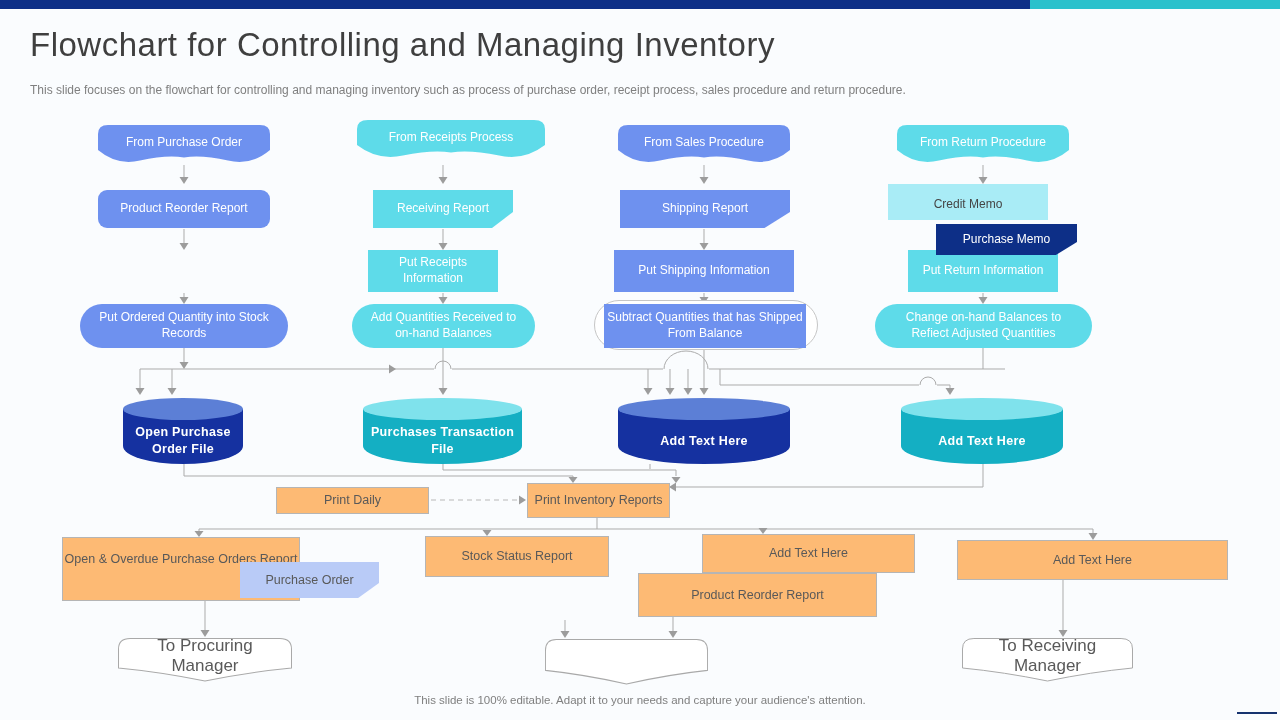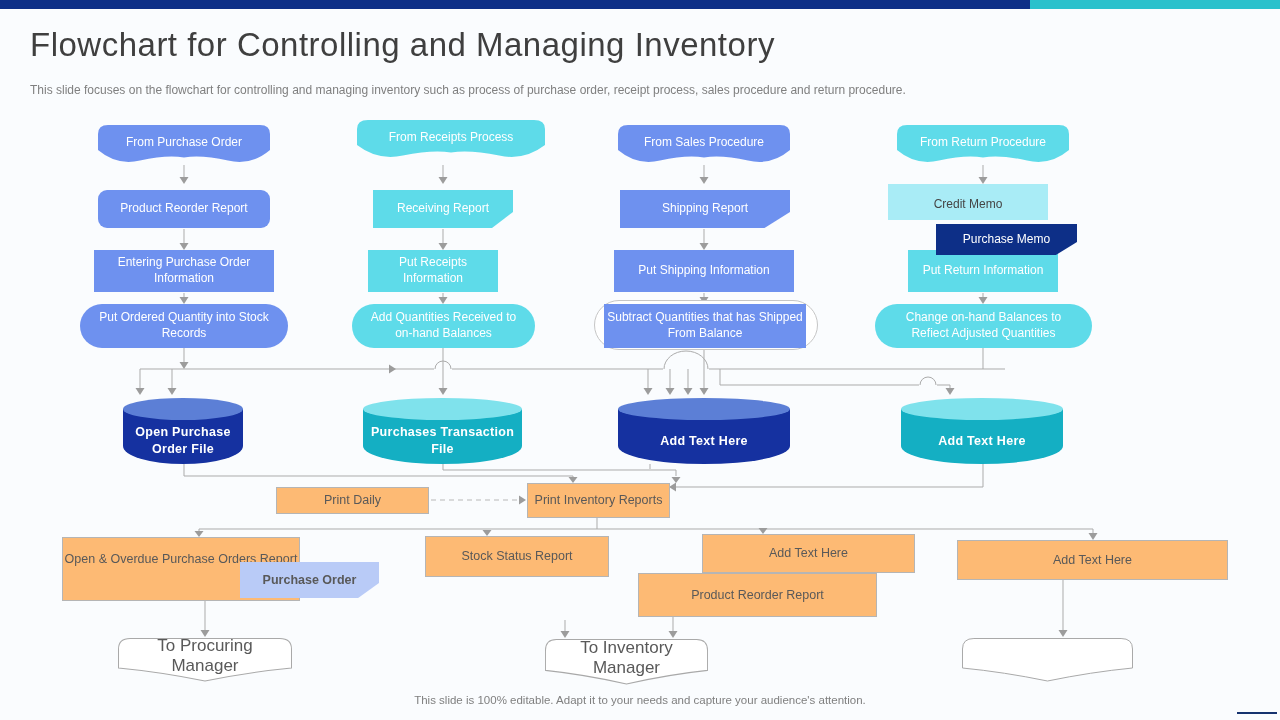--- a/index.html
+++ b/index.html
@@ -163,21 +163,20 @@
       </svg>
     <div class="lbl">From Return Procedure</div>
   </div>
 
   <div class="shape blue rounded" style="left:98px;top:190px;width:172px;height:38px">Product Reorder Report</div>
   <div class="shape cyan snip" style="left:373px;top:190px;width:140px;height:38px">Receiving Report</div>
   <div class="shape blue snip" style="left:620px;top:190px;width:170px;height:38px">Shipping Report</div>
   <div class="shape top-text" style="left:888px;top:184px;width:160px;height:36px;background:var(--light_cyan);color:#454545;">Credit Memo</div>
   <div class="shape snip" style="left:936px;top:204px;width:141px;height:31px;background:var(--navy);z-index:3;margin-top:20px;">Purchase Memo</div>
 
-  <div class="shape blue" style="left:94px;top:250px;width:180px;height:42px">Entering Purchase Order Information</div>
   <div class="shape cyan" style="left:368px;top:250px;width:130px;height:42px">Put Receipts Information</div>
   <div class="shape blue" style="left:614px;top:250px;width:180px;height:42px">Put Shipping Information</div>
   <div class="shape cyan" style="left:908px;top:250px;width:150px;height:42px">Put Return Information</div>
 
   <div class="shape blue stadium" style="left:80px;top:304px;width:208px;height:44px">Put Ordered Quantity into Stock Records</div>
   <div class="shape cyan stadium" style="left:352px;top:304px;width:183px;height:44px">Add Quantities Received to on-hand Balances</div>
   <div class="stad-outline" style="left:594px;top:300px;width:222px;height:48px"></div>
   <div class="shape blue" style="left:604px;top:304px;width:202px;height:44px">Subtract Quantities that has Shipped From Balance</div>
   <div class="shape cyan stadium" style="left:875px;top:304px;width:217px;height:44px">Change on-hand Balances to Refiect Adjusted Quantities</div>
 
@@ -199,39 +198,39 @@
   <div class="cyl teal" style="left:901px;top:398px;width:162px;height:66px">
     <div class="body"></div>
     <div class="cap"></div>
     <div class="lbl">Add Text Here</div>
   </div>
 
   <div class="shape whitebox" style="left:276px;top:487px;width:153px;height:27px">Print Daily</div>
   <div class="shape whitebox" style="left:527px;top:483px;width:143px;height:35px">Print Inventory Reports</div>
 
   <div class="shape whitebox top-text" style="left:62px;top:537px;width:238px;height:64px">Open &amp; Overdue Purchase Orders Report</div>
-  <div class="shape snip" style="left:240px;top:562px;width:139px;height:36px;background:var(--periwinkle);color:var(--box_text);font-size:12.5px;z-index:3;font-weight:bold;">Purchase Order</div>
+  <div class="shape snip" style="left:240px;top:562px;width:139px;height:36px;background:var(--periwinkle);color:var(--box_text);font-size:12.5px;z-index:3;">Purchase Order</div>
   <div class="shape whitebox" style="left:425px;top:536px;width:184px;height:41px">Stock Status Report</div>
   <div class="shape whitebox" style="left:702px;top:534px;width:213px;height:39px">Add Text Here</div>
   <div class="shape whitebox" style="left:638px;top:573px;width:239px;height:44px;z-index:3;">Product Reorder Report</div>
   <div class="shape whitebox" style="left:957px;top:540px;width:271px;height:40px">Add Text Here</div>
 
   <div class="pennant" style="left:118px;top:638px;width:174px;height:44px">
     <svg viewBox="0 0 172 44" preserveAspectRatio="none">
         <path d="M12,0.5 H160 Q171.5,0.5 171.5,11 V30 Q130,34 86,43 Q42,34 0.5,30 V11 Q0.5,0.5 12,0.5 Z" fill="#ffffff" stroke="#a9a9a9"></path>
       </svg>
     <div class="lbl">To Procuring Manager</div>
   </div>
   <div class="pennant" style="left:545px;top:639px;width:163px;height:46px">
     <svg viewBox="0 0 172 44" preserveAspectRatio="none">
         <path d="M12,0.5 H160 Q171.5,0.5 171.5,11 V30 Q130,34 86,43 Q42,34 0.5,30 V11 Q0.5,0.5 12,0.5 Z" fill="#ffffff" stroke="#a9a9a9"></path>
       </svg>
-    <div class="lbl">To Inventory Manager</div>
   </div>
   <div class="pennant" style="left:962px;top:638px;width:171px;height:44px">
     <svg viewBox="0 0 172 44" preserveAspectRatio="none">
         <path d="M12,0.5 H160 Q171.5,0.5 171.5,11 V30 Q130,34 86,43 Q42,34 0.5,30 V11 Q0.5,0.5 12,0.5 Z" fill="#ffffff" stroke="#a9a9a9"></path>
       </svg>
+    <div class="lbl">To Receiving Manager</div>
   </div>
 
   <div class="footer">This slide is 100% editable. Adapt it to your needs and capture your audience's attention.</div>
   <div class="accentline"></div>
 </div>
 
 </body></html>

